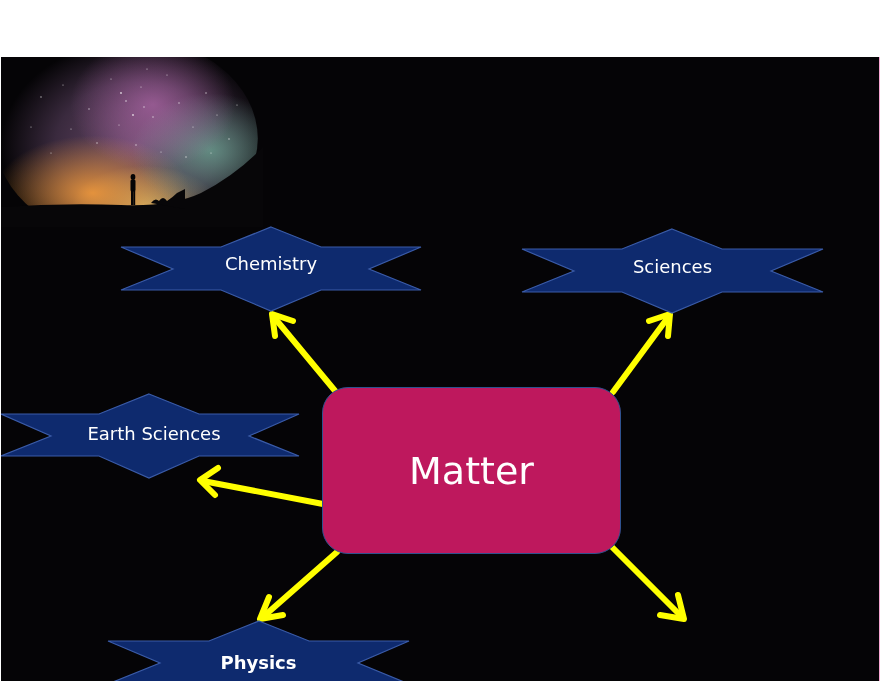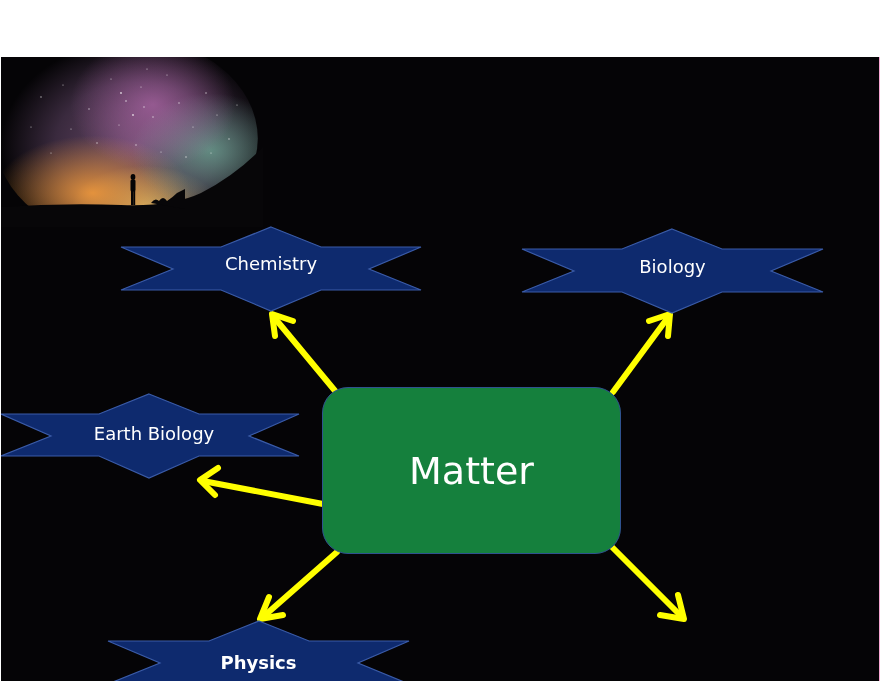--- a/index.html
+++ b/index.html
@@ -70,21 +70,21 @@
       font-size: 18px;
       line-height: 22px;
       white-space: nowrap;
     }
     .center-box {
       position: absolute;
       left: 321px;
       top: 330px;
       width: 299px;
       height: 167px;
-      background: #15803d;
+      background: #be185d;
       border: 1.5px solid #2f528f;
       border-radius: 26px;
       box-sizing: border-box;
       display: flex;
       align-items: center;
       justify-content: center;
     }
     .center-label {
       color: #ffffff;
       font-family: "DejaVu Sans", "Liberation Sans", sans-serif;
@@ -184,28 +184,28 @@
       <svg width="300" height="84" viewBox="0 0 300 84">
         <polygon points="150,0 200,20 300,20 248,42 300,63 200,63 150,84 100,63 0,63 52,42 0,20 100,20" fill="#0e2a6e" stroke="#3a5ba8" stroke-width="1.2"></polygon>
       </svg>
       <div class="node-label" style="top:26px;">Chemistry</div>
     </div>
 
     <div class="node" style="left:521px; top:172px; width:301px; height:84px;">
       <svg width="301" height="84" viewBox="0 0 301 84">
         <polygon points="150,0 200,20 301,20 249,42 301,63 200,63 150,84 100,63 0,63 52,42 0,20 100,20" fill="#0e2a6e" stroke="#3a5ba8" stroke-width="1.2"></polygon>
       </svg>
-      <div class="node-label" style="top:27px;">Biology</div>
+      <div class="node-label" style="top:27px;">Sciences</div>
     </div>
 
     <div class="node" style="left:0px; top:337px; width:298px; height:84px;">
       <svg width="298" height="84" viewBox="0 0 298 84">
         <polygon points="148,0 198,20 298,20 248,42 298,62 198,62 148,84 98,62 0,62 50,42 0,20 98,20" fill="#0e2a6e" stroke="#3a5ba8" stroke-width="1.2"></polygon>
       </svg>
-      <div class="node-label" style="top:29px; left:4px;">Earth Biology</div>
+      <div class="node-label" style="top:29px; left:4px;">Earth Sciences</div>
     </div>
 
     <div class="node" style="left:107px; top:564px; width:301px; height:84px;">
       <svg width="301" height="84" viewBox="0 0 301 84">
         <polygon points="151,0 201,20 301,20 250,42 301,63 201,63 151,84 101,63 0,63 52,42 0,20 101,20" fill="#0e2a6e" stroke="#3a5ba8" stroke-width="1.2"></polygon>
       </svg>
       <div class="node-label" style="top:31px;font-weight:bold;">Physics</div>
     </div>
 
 

